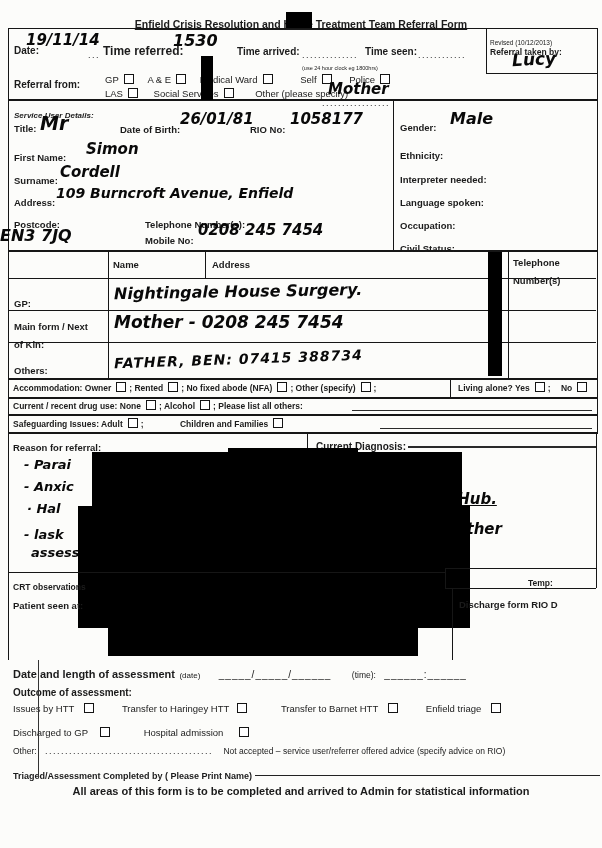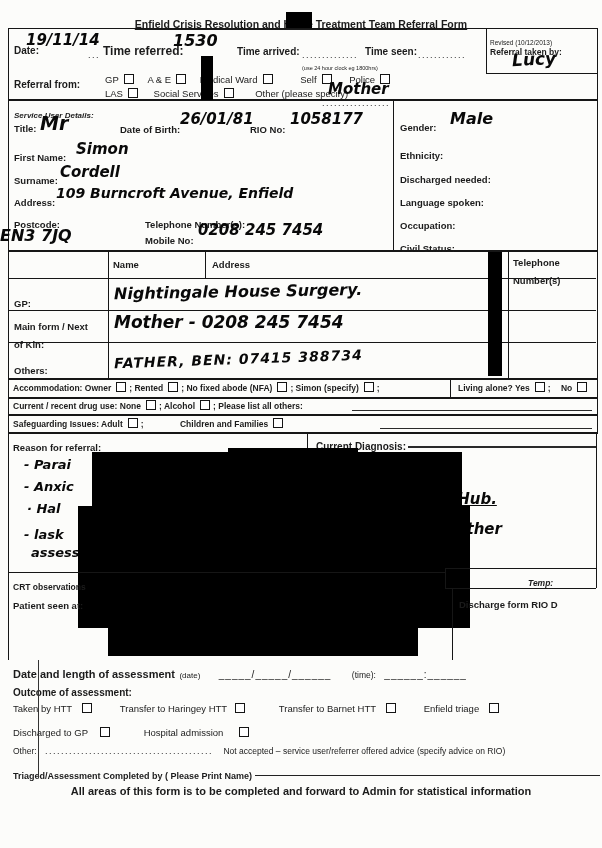--- a/index.html
+++ b/index.html
@@ -113,38 +113,38 @@
   </div>
 
   <div class="line" style="left:14px;top:118px;"><span class="lbl">Title:</span></div>
   <div class="line" style="left:40px;top:112px;"><span class="hw" style="font-size:19px;">Mr</span></div>
   <div class="line" style="left:120px;top:119px;"><span class="lbl">Date of Birth:</span></div>
   <div class="line" style="left:180px;top:110px;"><span class="hw" style="font-size:15px;">26/01/81</span></div>
   <div class="line" style="left:250px;top:119px;"><span class="lbl">RIO No:</span></div>
   <div class="line" style="left:290px;top:110px;"><span class="hw" style="font-size:15px;">1058177</span></div>
 
   <div class="line" style="left:14px;top:147px;"><span class="lbl">First Name:</span></div>
-  <div class="line" style="left:76px;top:140px;"><span class="hw" style="font-size:15px;">Simon</span></div>
+  <div class="line" style="left:86px;top:140px;"><span class="hw" style="font-size:15px;">Simon</span></div>
 
   <div class="line" style="left:14px;top:170px;"><span class="lbl">Surname:</span></div>
   <div class="line" style="left:60px;top:163px;"><span class="hw" style="font-size:15px;">Cordell</span></div>
 
   <div class="line" style="left:14px;top:192px;"><span class="lbl">Address:</span></div>
   <div class="line" style="left:56px;top:184px;"><span class="hw" style="font-size:14px;">109 Burncroft Avenue, Enfield</span></div>
 
   <div class="line" style="left:14px;top:214px;"><span class="lbl">Postcode:</span></div>
   <div class="line" style="left:0;top:226px;"><span class="hw" style="font-size:16px;">EN3 7JQ</span></div>
   <div class="line" style="left:145px;top:214px;"><span class="lbl">Telephone Number(s):</span></div>
   <div class="line" style="left:145px;top:230px;"><span class="lbl">Mobile No:</span></div>
   <div class="line" style="left:198px;top:221px;"><span class="hw" style="font-size:15px;">0208 245 7454</span></div>
 
   <div class="line" style="left:400px;top:117px;"><span class="lbl">Gender:</span></div>
   <div class="line" style="left:450px;top:109px;"><span class="hw" style="font-size:16px;">Male</span></div>
   <div class="line" style="left:400px;top:145px;"><span class="lbl">Ethnicity:</span></div>
-  <div class="line" style="left:400px;top:169px;"><span class="lbl">Discharged needed:</span></div>
+  <div class="line" style="left:400px;top:169px;"><span class="lbl">Interpreter needed:</span></div>
   <div class="line" style="left:400px;top:192px;"><span class="lbl">Language spoken:</span></div>
   <div class="line" style="left:400px;top:215px;"><span class="lbl">Occupation:</span></div>
   <div class="line" style="left:400px;top:238px;"><span class="lbl">Civil Status:</span></div>
 
   <div class="box" style="left:8px;top:250px;width:588px;height:128px;"></div>
   <div class="vline" style="left:108px;top:250px;height:128px;"></div>
   <div class="vline" style="left:205px;top:250px;height:28px;"></div>
   <div class="vline" style="left:508px;top:250px;height:128px;"></div>
   <div class="hline" style="left:8px;top:278px;width:588px;"></div>
   <div class="hline" style="left:8px;top:310px;width:588px;"></div>
@@ -162,21 +162,21 @@
   <div class="abs" style="left:14px;top:316px;width:82px;">
     <span class="lbl" style="white-space:normal;">Main form / Next of Kin:</span>
   </div>
   <div class="line" style="left:114px;top:312px;"><span class="hw" style="font-size:17px;">Mother - 0208 245 7454</span></div>
 
   <div class="line" style="left:14px;top:360px;"><span class="lbl">Others:</span></div>
   <div class="line" style="left:114px;top:350px;"><span class="scrawl" style="font-size:14px;font-style:italic;">FATHER, BEN: 07415 388734</span></div>
 
   <div class="box" style="left:8px;top:378px;width:588px;height:19px;"></div>
   <div class="line" style="left:13px;top:382px;font-size:8.5px;font-weight:600;">
-    <span>Accommodation: Owner</span><span class="cbi"></span><span>; Rented</span><span class="cbi"></span><span>; No fixed abode (NFA)</span><span class="cbi"></span><span>; Simon (specify)</span><span class="cbi"></span><span>;</span>
+    <span>Accommodation: Owner</span><span class="cbi"></span><span>; Rented</span><span class="cbi"></span><span>; No fixed abode (NFA)</span><span class="cbi"></span><span>; Other (specify)</span><span class="cbi"></span><span>;</span>
   </div>
   <div class="vline" style="left:450px;top:378px;height:19px;"></div>
   <div class="line" style="left:458px;top:382px;font-size:8.5px;font-weight:600;">
     <span>Living alone? Yes</span><span class="cbi"></span><span>;</span>
     <span style="margin-left:8px;">No</span><span class="cbi"></span>
   </div>
 
   <div class="box" style="left:8px;top:397px;width:588px;height:17px;"></div>
   <div class="line" style="left:13px;top:400px;font-size:8.5px;font-weight:600;">
     <span>Current / recent drug use: None</span><span class="cbi"></span><span>; Alcohol</span><span class="cbi"></span><span>; Please list all others:</span>
@@ -219,21 +219,21 @@
     <rect x="30" y="140" width="310" height="68" filter="url(#ink)"></rect>
     <rect x="150" y="0" width="130" height="34" filter="url(#smudge)"></rect>
   </svg>
 
   <div class="hline" style="left:8px;top:572px;width:437px;"></div>
   <div class="line" style="left:13px;top:576px;"><span class="sm" style="font-weight:600;">CRT observations</span></div>
 
   <div class="hline" style="left:445px;top:568px;width:151px;"></div>
   <div class="hline" style="left:445px;top:588px;width:151px;"></div>
   <div class="vline" style="left:445px;top:568px;height:20px;"></div>
-  <div class="line" style="left:528px;top:572px;"><span class="sm" style="font-style:italic;font-weight:bold;">Temp:</span></div>
+  <div class="line" style="left:528px;top:572px;"><span class="sm" style="font-weight:bold;">Temp:</span></div>
 
   <div class="line" style="left:13px;top:595px;"><span class="lbl">Patient seen at:</span></div>
 
   <div class="vline" style="left:452px;top:588px;height:72px;"></div>
   <div class="line" style="left:459px;top:594px;"><span class="lbl">Discharge form RIO D</span></div>
 
   <svg class="abs" style="left:286px;top:12px;" width="26" height="16">
       <rect width="26" height="16" filter="url(#smudge)"></rect>
     </svg>
   <svg class="abs" style="left:201px;top:56px;" width="12" height="44">
@@ -249,21 +249,21 @@
     <span style="font-size:10px;margin-left:14px;letter-spacing:1px;">_____/_____/______</span>
     <span style="font-size:8.5px;margin-left:16px;">(time):</span>
     <span style="font-size:10px;margin-left:4px;letter-spacing:1px;">______:______</span>
   </div>
 
   <div class="line" style="left:13px;top:682px;">
     <span class="lbl" style="font-size:10px;">Outcome of assessment:</span>
   </div>
 
   <div class="line" style="left:13px;top:703px;font-size:9.5px;">
-    <span>Taken by HTT</span><span class="cbi" style="margin-left:10px;"></span>
+    <span>Issues by HTT</span><span class="cbi" style="margin-left:10px;"></span>
     <span style="margin-left:22px;">Transfer to Haringey HTT</span><span class="cbi" style="margin-left:8px;"></span>
     <span style="margin-left:28px;">Transfer to Barnet HTT</span><span class="cbi" style="margin-left:10px;"></span>
     <span style="margin-left:22px;">Enfield triage</span><span class="cbi" style="margin-left:10px;"></span>
   </div>
 
   <div class="line" style="left:13px;top:727px;font-size:9.5px;">
     <span>Discharged to GP</span><span class="cbi" style="margin-left:12px;"></span>
     <span style="margin-left:28px;">Hospital admission</span><span class="cbi" style="margin-left:16px;"></span>
   </div>
 
@@ -272,18 +272,18 @@
     <span class="dots" style="margin-left:6px;">..........................................</span>
     <span style="margin-left:8px;">Not accepted – service user/referrer offered advice (specify advice on RIO)</span>
   </div>
 
   <div class="line" style="left:13px;top:765px;">
     <span class="lbl" style="font-size:9px;">Triaged/Assessment Completed by ( Please Print Name)</span>
     <span class="abs" style="left:242px;top:10px;width:345px;border-bottom:1.4px solid #222;height:0;display:inline-block;"></span>
   </div>
 
   <div class="line" style="left:0;top:781px;width:602px;text-align:center;">
-    <span class="lbl" style="font-size:11px;">All areas of this form is to be completed and forward to Admin for statistical information</span>
+    <span class="lbl" style="font-size:11px;">All areas of this form is to be completed and arrived to Admin for statistical information</span>
   </div>
 
   <div class="abs" style="left:38px;top:660px;height:118px;border-left:1.2px solid #333;width:0;"></div>
 
 </div>
 
 </body></html>

